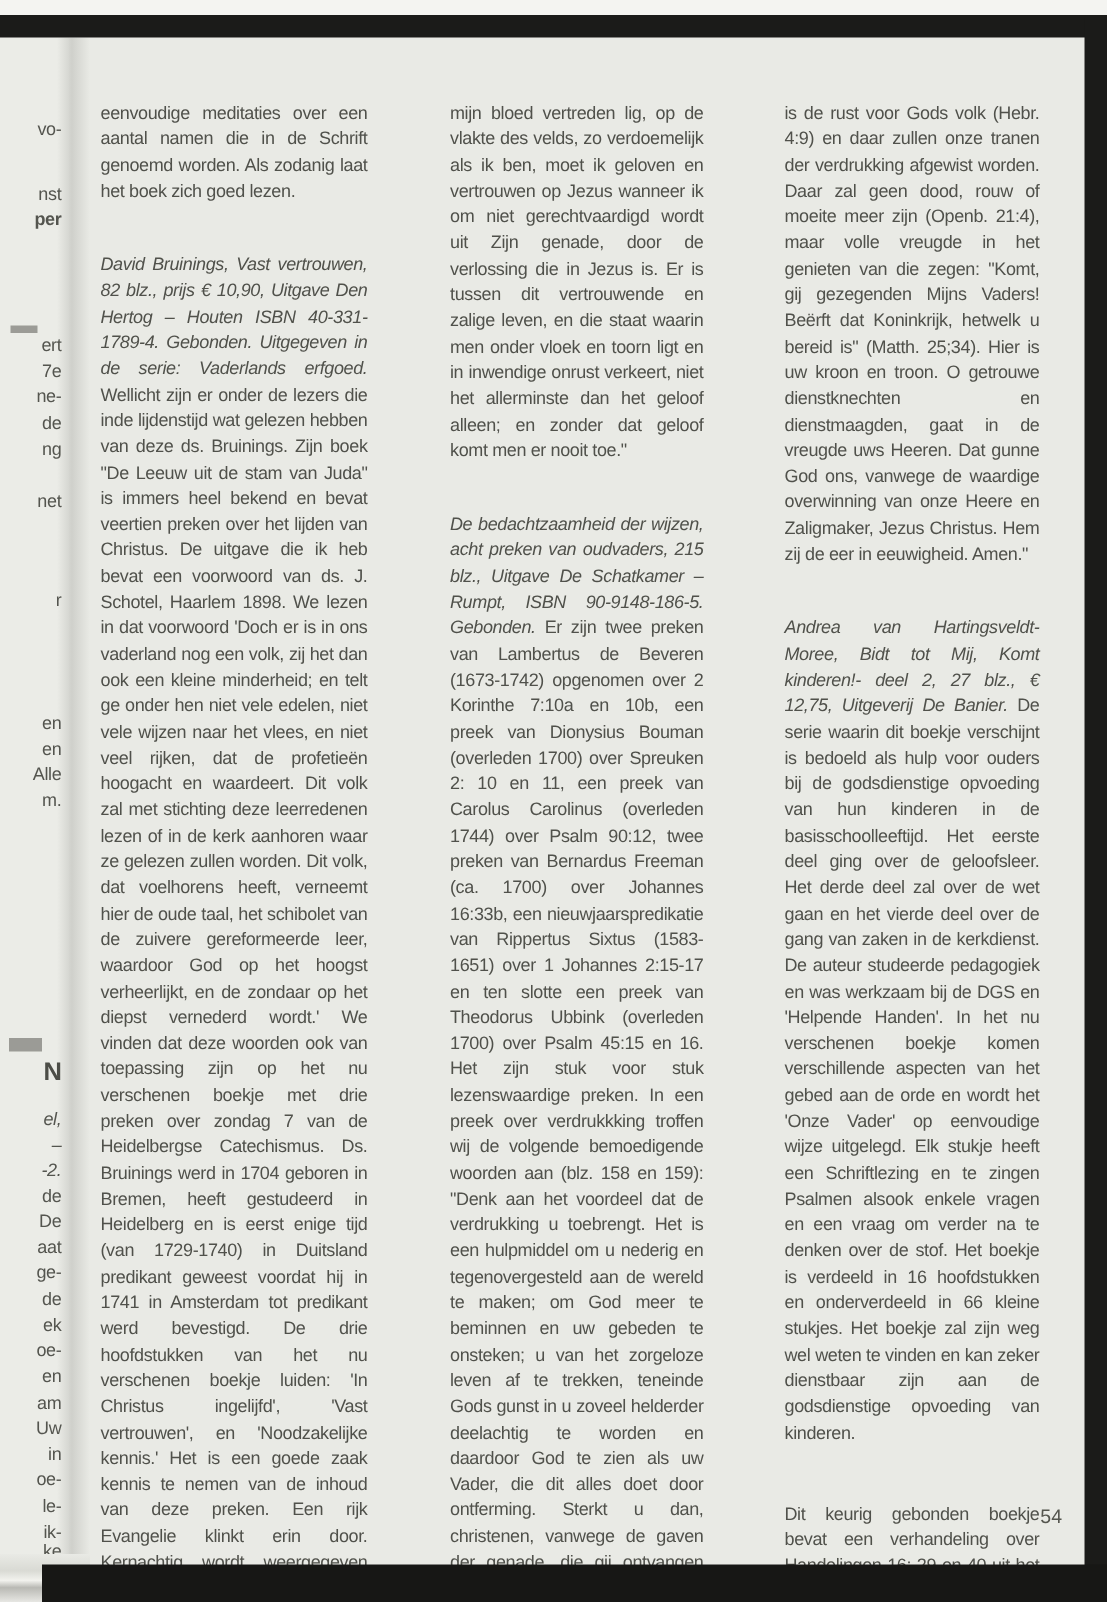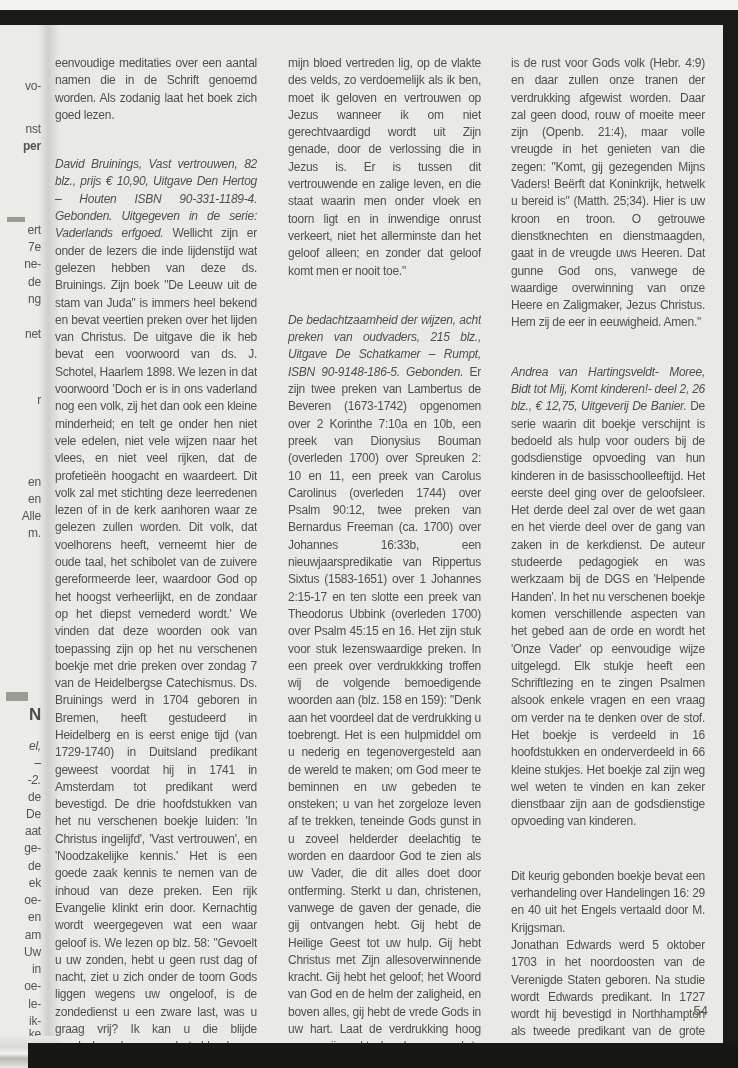--- a/index.html
+++ b/index.html
@@ -31,21 +31,21 @@
   .marker{position:absolute;background:#9b9b96;}
   
   .col{
     position:absolute;top:30px;height:990px;overflow:hidden;
     color:#50514b;font-size:12px;line-height:17.3px;
     letter-spacing:-0.25px;text-align:justify;
   }
   .col-1{left:55px;width:202px;}
   .col-2{left:288px;width:193px;}
   .col-3{left:511px;width:194px;}
-  .col p{margin:0;}
+  .col p{margin:12px;}
   .col p.gap{margin-top:32px;}
   .col p.gap-lg{margin-top:37px;}
   .bkhdr{font-style:italic;}
   .bkhdr.block{display:block;}
   .page-number{position:absolute;left:672px;top:978px;width:36px;text-align:right;
     color:#55564f;font-size:13px;letter-spacing:0;}
 </style>
 </head>
 <body>
 
@@ -90,37 +90,37 @@
         <span class="frag" style="top: 1020px;">he</span>
         <span class="frag" style="top: 1036px;">ijn</span>
         <div class="marker" style="top: 192px; left: 7px; width: 18px; height: 5px;"></div>
         <div class="marker" style="top: 667px; left: 6px; width: 22px; height: 9px;"></div>
       </div>
     <div class="gutter"></div>
 
     <div class="col col-1">
       <p>eenvoudige meditaties over een aantal namen die in de Schrift genoemd worden. Als zodanig laat het boek zich goed lezen.</p>
       <p class="gap">
-        <span class="bkhdr">David Bruinings, Vast vertrouwen, 82 blz., prijs € 10,90, Uitgave Den Hertog – Houten ISBN 90-331-1189-4. Gebonden. Uitgegeven in de serie: Vaderlands erfgoed.</span>
+        <span class="bkhdr">David Bruinings, Vast vertrouwen, 82 blz., prijs € 10,90, Uitgave Den Hertog – Houten ISBN 40-331-1789-4. Gebonden. Uitgegeven in de serie: Vaderlands erfgoed.</span>
         <span>Wellicht zijn er onder de lezers die inde lijdenstijd wat gelezen hebben van deze ds. Bruinings. Zijn boek "De Leeuw uit de stam van Juda" is immers heel bekend en bevat veertien preken over het lijden van Christus. De uitgave die ik heb bevat een voorwoord van ds. J. Schotel, Haarlem 1898. We lezen in dat voorwoord 'Doch er is in ons vaderland nog een volk, zij het dan ook een kleine minderheid; en telt ge onder hen niet vele edelen, niet vele wijzen naar het vlees, en niet veel rijken, dat de profetieën hoogacht en waardeert. Dit volk zal met stichting deze leerredenen lezen of in de kerk aanhoren waar ze gelezen zullen worden. Dit volk, dat voelhorens heeft, verneemt hier de oude taal, het schibolet van de zuivere gereformeerde leer, waardoor God op het hoogst verheerlijkt, en de zondaar op het diepst vernederd wordt.' We vinden dat deze woorden ook van toepassing zijn op het nu verschenen boekje met drie preken over zondag 7 van de Heidelbergse Catechismus. Ds. Bruinings werd in 1704 geboren in Bremen, heeft gestudeerd in Heidelberg en is eerst enige tijd (van 1729-1740) in Duitsland predikant geweest voordat hij in 1741 in Amsterdam tot predikant werd bevestigd. De drie hoofdstukken van het nu verschenen boekje luiden: 'In Christus ingelijfd', 'Vast vertrouwen', en 'Noodzakelijke kennis.' Het is een goede zaak kennis te nemen van de inhoud van deze preken. Een rijk Evangelie klinkt erin door. Kernachtig wordt weergegeven wat een waar geloof is. We lezen op blz. 58: "Gevoelt u uw zonden, hebt u geen rust dag of nacht, ziet u zich onder de toorn Gods liggen wegens uw ongeloof, is de zondedienst u een zware last, was u graag vrij? Ik kan u die blijde boodschap brengen: het bloed van Gods Zoon heeft alles verzoend, afgedaan en verkregen wat u nodig hebt tot leven en zaligheid.....Wil men zich dan eerst beteren, denkt u; als ik zo of zo was, dan zou ik het durven geloven. Dit is ook mis. Nee, zoals ik daar walgelijk in</span>
       </p>
     </div>
 
     <div class="col col-2">
       <p>mijn bloed vertreden lig, op de vlakte des velds, zo verdoemelijk als ik ben, moet ik geloven en vertrouwen op Jezus wanneer ik om niet gerechtvaardigd wordt uit Zijn genade, door de verlossing die in Jezus is. Er is tussen dit vertrouwende en zalige leven, en die staat waarin men onder vloek en toorn ligt en in inwendige onrust verkeert, niet het allerminste dan het geloof alleen; en zonder dat geloof komt men er nooit toe."</p>
       <p class="gap">
         <span class="bkhdr">De bedachtzaamheid der wijzen, acht preken van oudvaders, 215 blz., Uitgave De Schatkamer – Rumpt, ISBN 90-9148-186-5. Gebonden.</span>
         <span>Er zijn twee preken van Lambertus de Beveren (1673-1742) opgenomen over 2 Korinthe 7:10a en 10b, een preek van Dionysius Bouman (overleden 1700) over Spreuken 2: 10 en 11, een preek van Carolus Carolinus (overleden 1744) over Psalm 90:12, twee preken van Bernardus Freeman (ca. 1700) over Johannes 16:33b, een nieuwjaarspredikatie van Rippertus Sixtus (1583-1651) over 1 Johannes 2:15-17 en ten slotte een preek van Theodorus Ubbink (overleden 1700) over Psalm 45:15 en 16. Het zijn stuk voor stuk lezenswaardige preken. In een preek over verdrukkking troffen wij de volgende bemoedigende woorden aan (blz. 158 en 159): "Denk aan het voordeel dat de verdrukking u toebrengt. Het is een hulpmiddel om u nederig en tegenovergesteld aan de wereld te maken; om God meer te beminnen en uw gebeden te onsteken; u van het zorgeloze leven af te trekken, teneinde Gods gunst in u zoveel helderder deelachtig te worden en daardoor God te zien als uw Vader, die dit alles doet door ontferming. Sterkt u dan, christenen, vanwege de gaven der genade, die gij ontvangen hebt. Gij hebt de Heilige Geest tot uw hulp. Gij hebt Christus met Zijn allesoverwinnende kracht. Gij hebt het geloof; het Woord van God en de helm der zaligheid, en boven alles, gij hebt de vrede Gods in uw hart. Laat de verdrukking hoog gaan, gij raakt daardoor zoveel te nader aan de hemel. Staat dan vast in uw geloof, strijd de goede strijd. Wij zullen niet altijd in de wereld blijven. In de wereld is wel verdrukking, maar als die onder onze voeten is dan houden wij de hemel in het oog, Christus met Zijn overwinnende kracht in ons hart en genieten de volle bezitting der hoop. Want in de hemel</span>
       </p>
     </div>
 
     <div class="col col-3">
       <p>is de rust voor Gods volk (Hebr. 4:9) en daar zullen onze tranen der verdrukking afgewist worden. Daar zal geen dood, rouw of moeite meer zijn (Openb. 21:4), maar volle vreugde in het genieten van die zegen: "Komt, gij gezegenden Mijns Vaders! Beërft dat Koninkrijk, hetwelk u bereid is" (Matth. 25;34). Hier is uw kroon en troon. O getrouwe dienstknechten en dienstmaagden, gaat in de vreugde uws Heeren. Dat gunne God ons, vanwege de waardige overwinning van onze Heere en Zaligmaker, Jezus Christus. Hem zij de eer in eeuwigheid. Amen."</p>
       <p class="gap">
-        <span class="bkhdr">Andrea van Hartingsveldt- Moree, Bidt tot Mij, Komt kinderen!- deel 2, 26 blz., € 12,75, Uitgeverij De Banier.</span>
+        <span class="bkhdr">Andrea van Hartingsveldt- Moree, Bidt tot Mij, Komt kinderen!- deel 2, 27 blz., € 12,75, Uitgeverij De Banier.</span>
         <span>De serie waarin dit boekje verschijnt is bedoeld als hulp voor ouders bij de godsdienstige opvoeding van hun kinderen in de basisschoolleeftijd. Het eerste deel ging over de geloofsleer. Het derde deel zal over de wet gaan en het vierde deel over de gang van zaken in de kerkdienst. De auteur studeerde pedagogiek en was werkzaam bij de DGS en 'Helpende Handen'. In het nu verschenen boekje komen verschillende aspecten van het gebed aan de orde en wordt het 'Onze Vader' op eenvoudige wijze uitgelegd. Elk stukje heeft een Schriftlezing en te zingen Psalmen alsook enkele vragen en een vraag om verder na te denken over de stof. Het boekje is verdeeld in 16 hoofdstukken en onderverdeeld in 66 kleine stukjes. Het boekje zal zijn weg wel weten te vinden en kan zeker dienstbaar zijn aan de godsdienstige opvoeding van kinderen.</span>
       </p>
       <p class="gap-lg">
         <span>Dit keurig gebonden boekje bevat een verhandeling over Handelingen 16: 29 en 40 uit het Engels vertaald door M. Krijgsman.</span>
       </p>
       <p>Jonathan Edwards werd 5 oktober 1703 in het noordoosten van de Verenigde Staten geboren. Na studie wordt Edwards predikant. In 1727 wordt hij bevestigd in Northhampton als tweede predikant van de grote gemeente waar zijn grootvader vanaf 1672 eerste predikant is. Edwards treft veel oppervlakkigheid en wereldsgezindheid aan in de gemeente. In 1734 komt er een grote opwekking</p>
     </div>
 
     <div class="page-number">54</div>
   </div>

